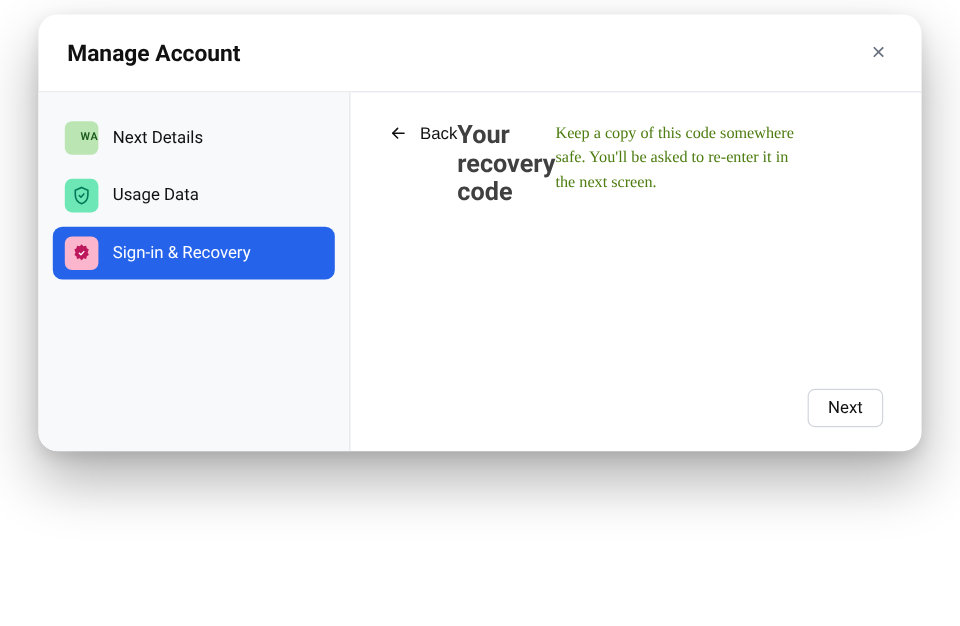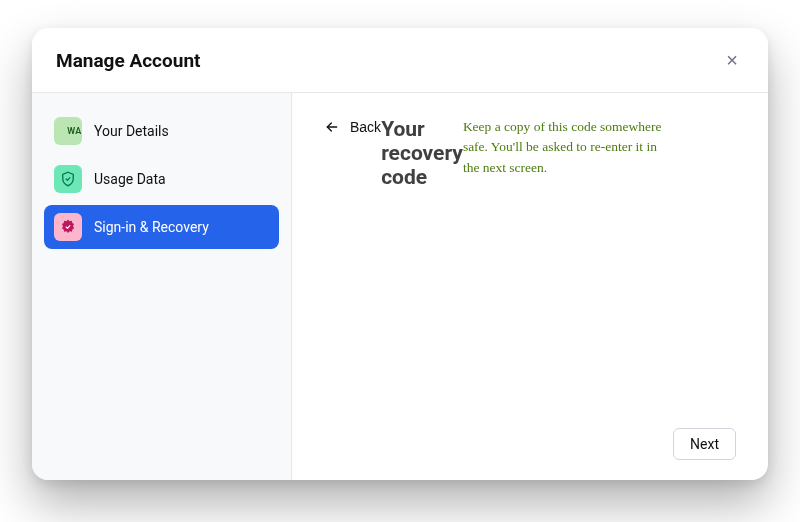--- a/index.html
+++ b/index.html
@@ -10,23 +10,23 @@
     body {
       font-family: -apple-system, BlinkMacSystemFont, "Segoe UI", Roboto, Helvetica, Arial, sans-serif;
       background: #fff;
       width: 800px;
       height: 522px;
       position: relative;
     }
     .modal {
       position: absolute;
       left: 32px;
-      top: 28px;
+      top: 12px;
       width: 736px;
-      height: 452px;
+      height: 364px;
       background: #fff;
       border-radius: 16px;
       box-shadow: 0 24px 48px rgba(0,0,0,0.3), 0 4px 12px rgba(0,0,0,0.1);
       overflow: hidden;
       display: flex;
       flex-direction: column;
     }
     .modal-header {
       display: flex;
       align-items: center;
@@ -198,21 +198,21 @@
   <div class="modal-header">
     <div class="modal-title">Manage Account</div>
     <button class="close-btn">
       <span>×</span>
     </button>
   </div>
   <div class="modal-body">
     <nav class="sidebar">
       <div class="sidebar-item">
         <span class="icon-badge avatar">WA</span>
-        <span>Your Details</span>
+        <span>Next Details</span>
       </div>
       <div class="sidebar-item">
         <span class="icon-badge shield">
           <svg width="18" height="18" viewBox="0 0 24 24" fill="none">
             <path d="M12 3l7 3v5c0 4.5-3 8.5-7 10-4-1.5-7-5.5-7-10V6l7-3z" stroke="#047857" stroke-width="1.8" fill="none"></path>
             <path d="M9.5 12l1.8 1.8 3.2-3.6" stroke="#047857" stroke-width="1.8" stroke-linecap="round" stroke-linejoin="round"></path>
           </svg>
         </span>
         <span>Usage Data</span>
       </div>

